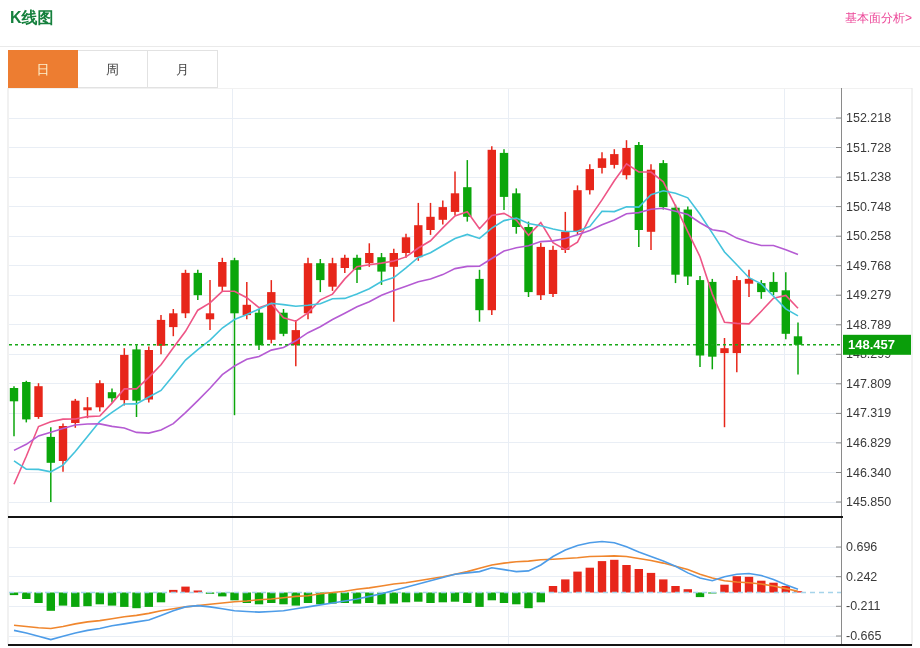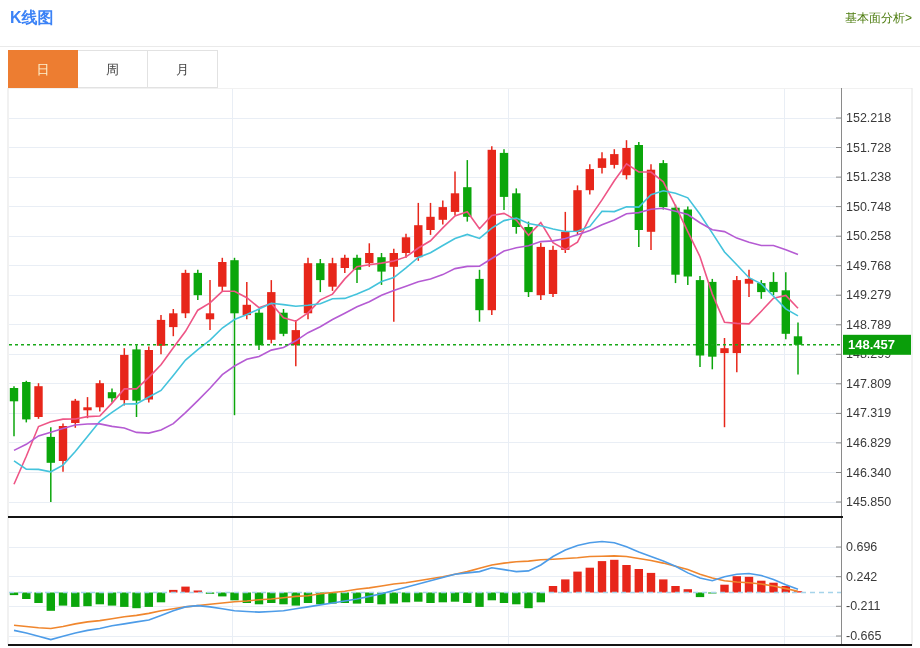--- a/index.html
+++ b/index.html
@@ -1,39 +1,39 @@
 <!DOCTYPE html>
 <html><head>
 <meta charset="utf-8">
 <style>
   html,body{margin:0;padding:0;background:#fff;}
   body{width:920px;height:648px;position:relative;overflow:hidden;
        font-family:"Liberation Sans","DejaVu Sans",sans-serif;-webkit-font-smoothing:antialiased;}
   .header{position:absolute;left:0;top:0;width:920px;height:46px;}
-  .title{position:absolute;left:10px;top:8px;font-size:16px;font-weight:bold;color:#3b82f6;}
+  .title{position:absolute;left:10px;top:8px;font-size:16px;font-weight:bold;color:#15803d;}
   .fund-link{position:absolute;right:8px;top:10px;font-size:12px;color:#999;cursor:pointer;text-decoration:none;}
   .hdr-divider{position:absolute;left:0;top:46px;width:920px;height:1px;background:#eaeaea;}
   .tabs{position:absolute;left:8px;top:50px;height:38px;display:flex;}
   .tab{width:70px;height:38px;line-height:38px;text-align:center;font-size:13px;color:#444;
        background:#fff;border:1px solid #e2e2e2;border-left:none;box-sizing:border-box;cursor:pointer;}
   .tab:first-child{border-left:1px solid #e2e2e2;}
   .tab.active{background:#ed7d31;color:#fdf3d1;border-color:#ed7d31;}
   .legend{position:absolute;font-size:13px;white-space:nowrap;pointer-events:none;}
   .legend span{margin-right:4px;}
   .legend .gap{margin-right:14px;}
   .lab{color:#333;}
   svg{position:absolute;left:0;top:88px;}
   text{font-family:"Liberation Sans","DejaVu Sans",sans-serif;}
 </style>
 </head>
 <body>
 
 <div class="header">
   <div class="title">K线图</div>
-  <a class="fund-link" style="color: #4d7c0f;">基本面分析&gt;</a>
+  <a class="fund-link" style="color: #ec4899;">基本面分析&gt;</a>
 </div>
 <div class="hdr-divider"></div>
 
 <div class="tabs">
     <div class="tab active">日</div>
     <div class="tab">周</div>
     <div class="tab">月</div>
   </div>
 
 <div class="legend" style="left:14px;top:96px;">

